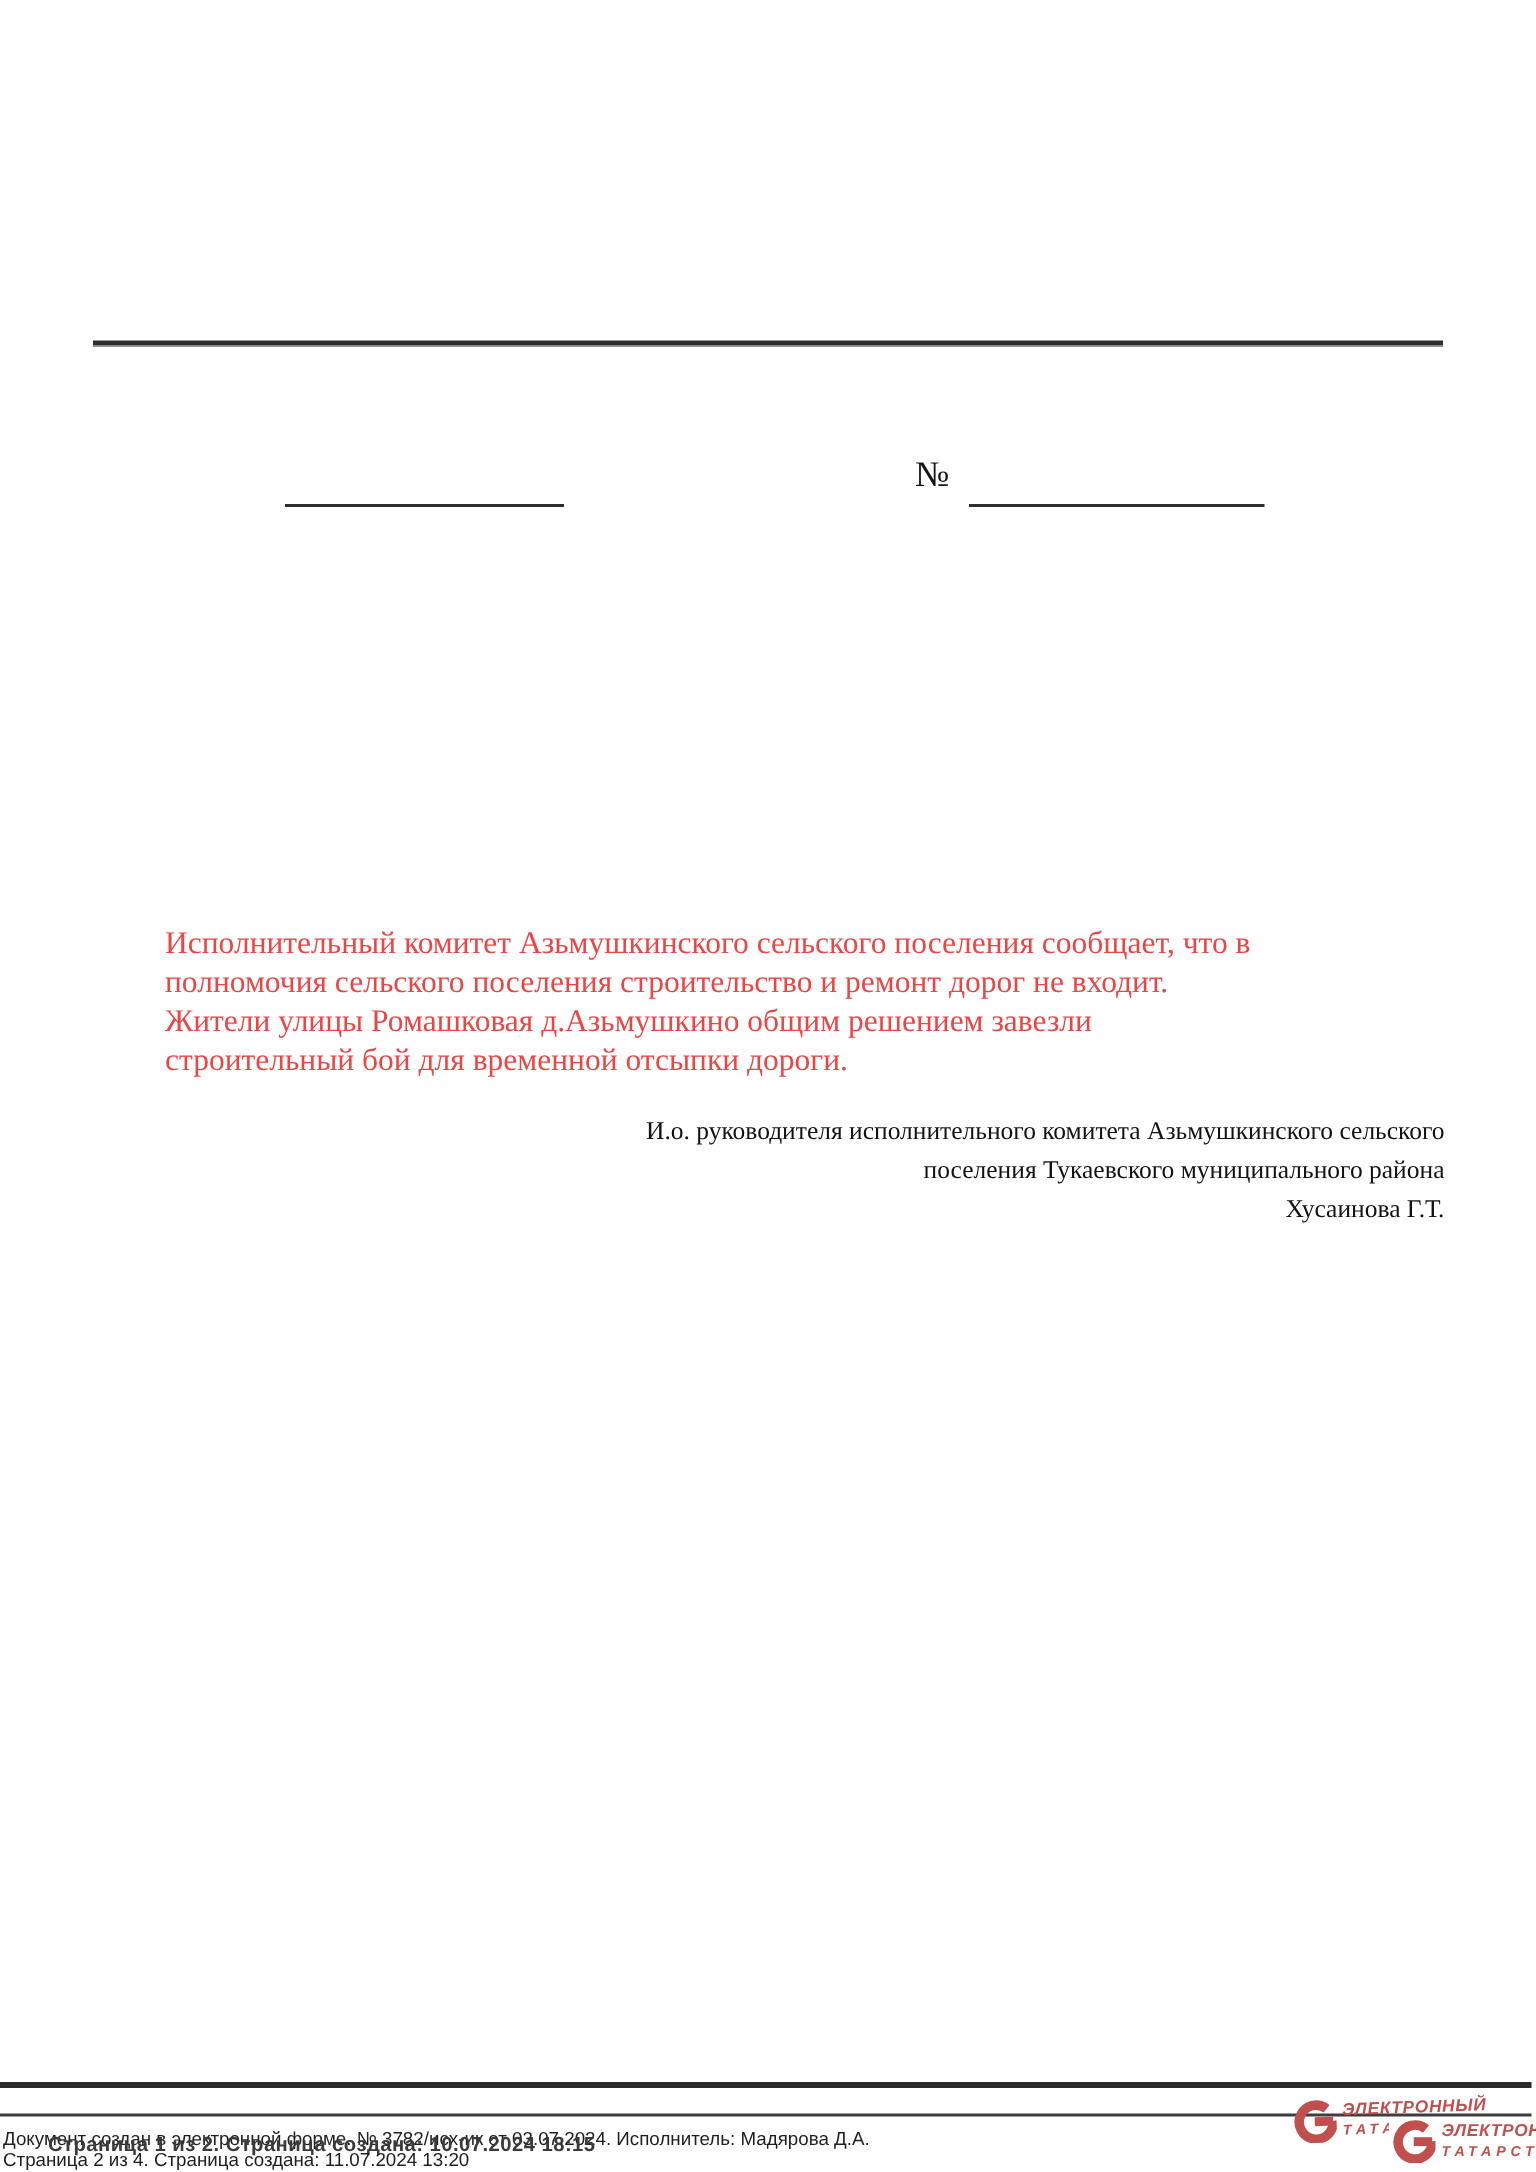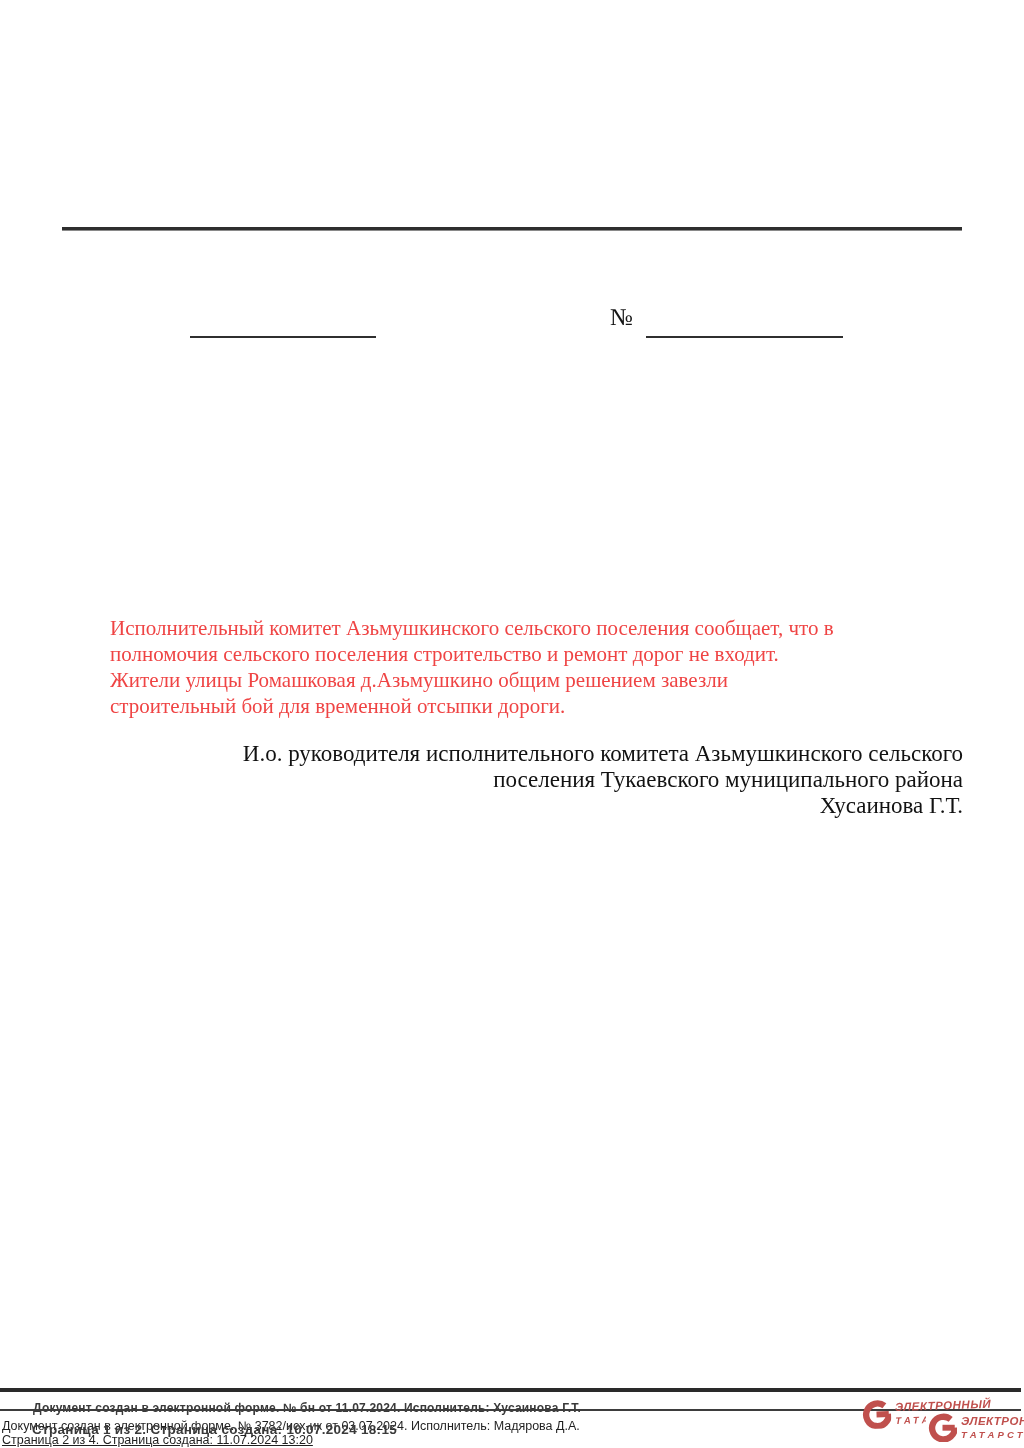--- a/index.html
+++ b/index.html
@@ -34,41 +34,41 @@
     font-size:21px;line-height:25px;
     white-space:pre-line;color:#121212;
   }
   .body-par{
     position:absolute;left:110px;top:615px;width:862px;
     font-size:21px;line-height:26px;
     white-space:pre-line;color:#ef4444;
   }
   .signature{
     position:absolute;left:110px;top:741px;width:853px;
-    text-align:right;font-size:23px;line-height:26px;
+    text-align:right;font-size:17px;line-height:26px;
     white-space:pre-line;color:#121212;
   }
   
   .page-bar{
     position:absolute;left:0;top:1388px;width:1021px;height:4px;
     background:#2a2a2a;z-index:1;
   }
   
   .strike-line{
     position:absolute;left:0;top:1409px;width:1021px;height:2px;
     background:#3d3d3d;z-index:3;
   }
   .footer-text{
     position:absolute;font-family:"Liberation Sans", sans-serif;
     white-space:nowrap;z-index:2;
   }
   .fA1{left:33px;top:1401px;font-size:12px;font-weight:600;color:#3a3a3a;letter-spacing:.2px;}
   .fB1{left:2px;top:1419px;font-size:12.5px;color:#1f1f1f;}
   .fA2{left:32px;top:1422px;font-size:13.5px;font-weight:bold;color:#3a3a3a;letter-spacing:.3px;}
-  .fB2{left:2px;top:1433px;font-size:12.5px;color:#1f1f1f;z-index:4;text-decoration:underline;}
+  .fB2{left:2px;top:1433px;font-size:12.5px;color:#1f1f1f;z-index:4;}
   
   .logo{
     position:absolute;display:flex;align-items:flex-start;gap:4px;
     font-family:"Liberation Sans", sans-serif;font-style:italic;font-weight:bold;
     color:#c0504d;
   }
   .logo1{left:862px;top:1398px;z-index:5;transform:rotate(-2deg);}
   .logo2{left:926px;top:1412px;z-index:6;background:#ffffff;padding:1px 2px 2px 2px;}
   .logo .txt{display:flex;flex-direction:column;line-height:1;padding-top:3px;}
   .logo .l1{font-size:11.5px;letter-spacing:.5px;}
@@ -92,21 +92,20 @@
 Жители улицы Ромашковая д.Азьмушкино общим решением завезли
 строительный бой для временной отсыпки дороги.</div>
 
   <div class="signature">И.о. руководителя исполнительного комитета Азьмушкинского сельского
 поселения Тукаевского муниципального района
 Хусаинова Г.Т.</div>
 
   <div class="page-bar"></div>
   <div class="strike-line"></div>
 
-  <div class="footer-text fA1">Документ создан в электронной форме. № бн от 11.07.2024. Исполнитель: Хусаинова Г.Т.</div>
   <div class="footer-text fB1">Документ создан в электронной форме. № 3782/исх-ик от 03.07.2024. Исполнитель: Мадярова Д.А.</div>
   <div class="footer-text fA2">Страница 1 из 2. Страница создана: 10.07.2024 18:15</div>
   <div class="footer-text fB2">Страница 2 из 4. Страница создана: 11.07.2024 13:20</div>
 
   <div class="logo logo1">
     <span>
       <svg width="29" height="29" viewBox="0 0 32 32">
         <path d="M25 7 A12.5 12.5 0 1 0 29.5 16" fill="none" stroke="#c0504d" stroke-width="7"></path>
         <rect x="16" y="13" width="13.5" height="6.5" fill="#c0504d"></rect>
       </svg>

